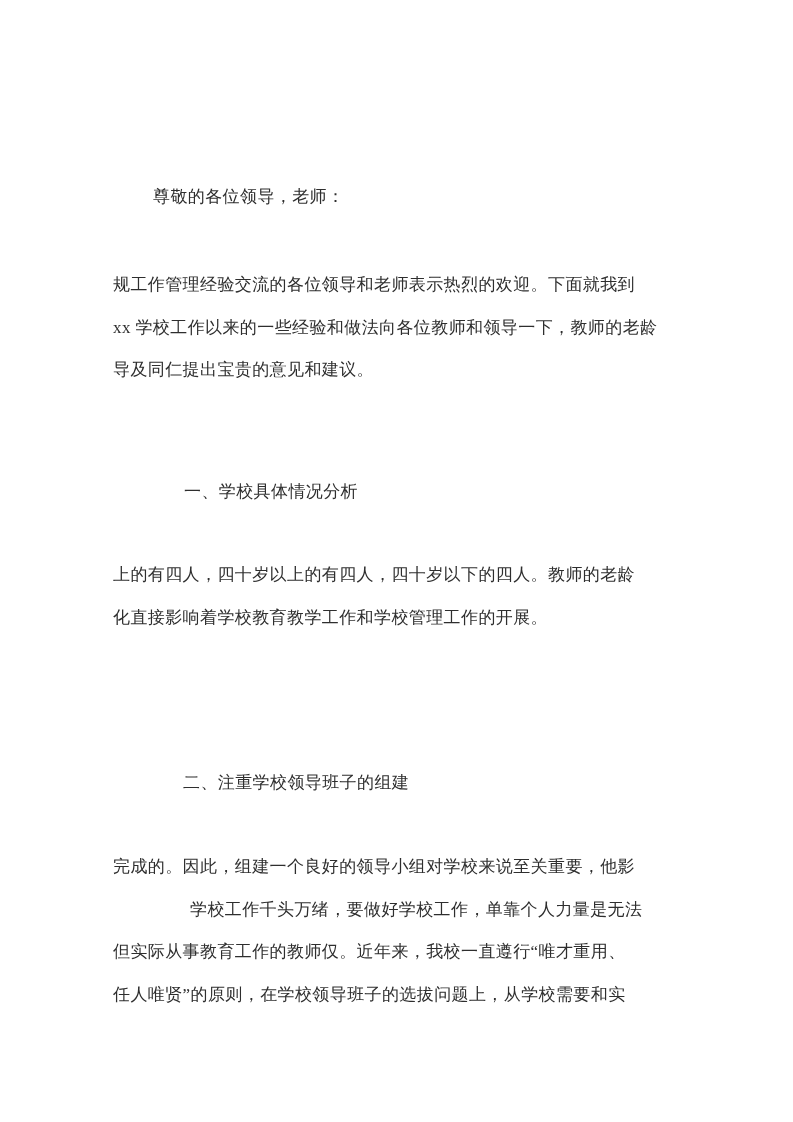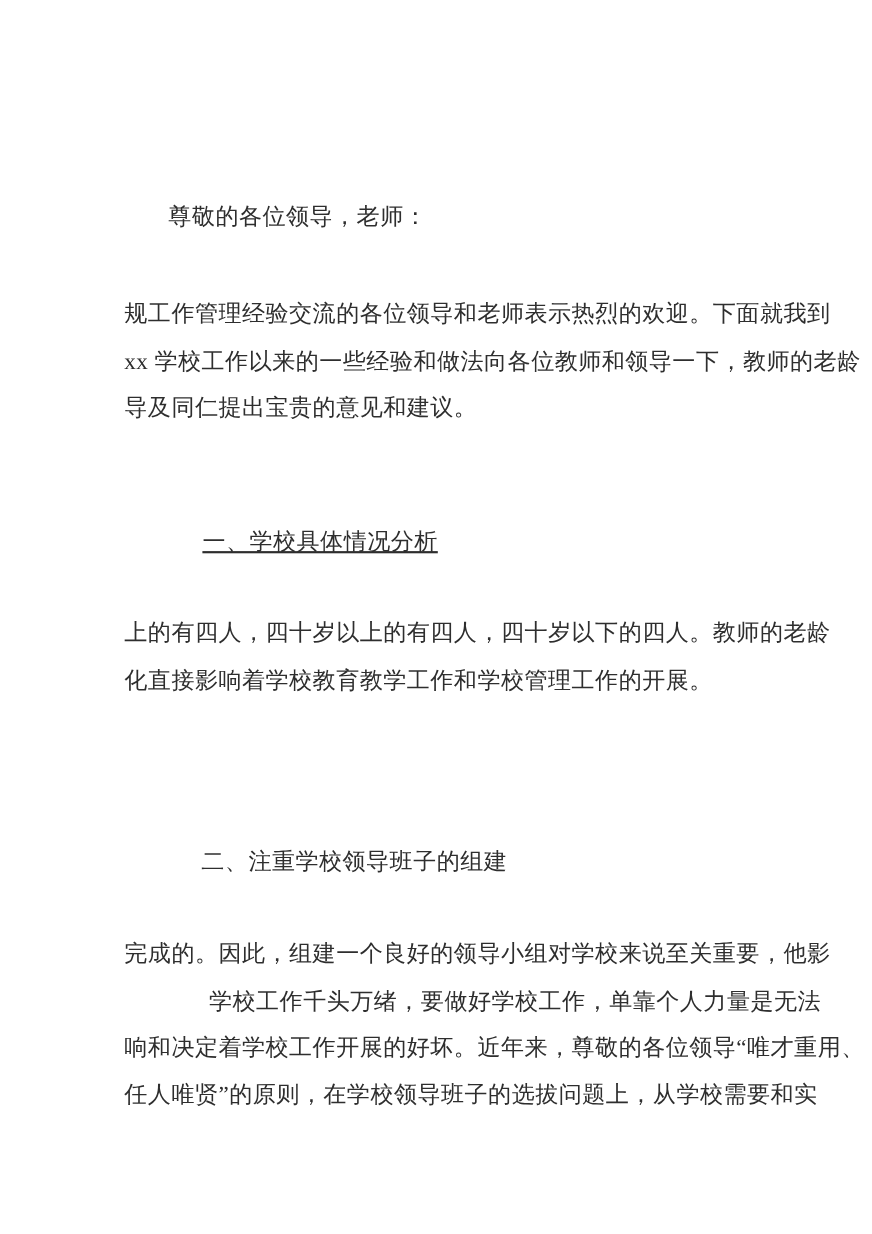--- a/index.html
+++ b/index.html
@@ -24,21 +24,21 @@
     height: 1122px;
   }
   .block {
     position: absolute;
     left: 113px;
     width: 582px;
   }
   .text-line {
     height: 42.5px;
     line-height: 42.5px;
-    font-size: 21px;
+    font-size: 17px;
     letter-spacing: 0.4px;
     white-space: nowrap;
     text-align: left;
   }
   .heading .text-line {
     font-weight: normal;
   }
 </style>
 </head>
 <body>
@@ -47,29 +47,29 @@
   <div class="doc-content" id="doc-content">
       <div class="block paragraph" style="top: 176px;">
         <div class="text-line" style="padding-left: 40px;">尊敬的各位领导，老师：</div>
       </div>
       <div class="block paragraph" style="top: 264px;">
         <div class="text-line">规工作管理经验交流的各位领导和老师表示热烈的欢迎。下面就我到</div>
         <div class="text-line">xx 学校工作以来的一些经验和做法向各位教师和领导一下，教师的老龄</div>
         <div class="text-line">导及同仁提出宝贵的意见和建议。</div>
       </div>
       <div class="block heading" style="top: 471px;">
-        <div class="text-line" style="padding-left: 71px; text-decoration: underline;">一、学校具体情况分析</div>
+        <div class="text-line" style="padding-left: 71px;">一、学校具体情况分析</div>
       </div>
       <div class="block paragraph" style="top: 554px;">
         <div class="text-line">上的有四人，四十岁以上的有四人，四十岁以下的四人。教师的老龄</div>
         <div class="text-line">化直接影响着学校教育教学工作和学校管理工作的开展。</div>
       </div>
       <div class="block heading" style="top: 762px;">
         <div class="text-line" style="padding-left: 70px; font-family: Liberation Serif, serif;">二、注重学校领导班子的组建</div>
       </div>
       <div class="block paragraph" style="top: 846px;">
         <div class="text-line">完成的。因此，组建一个良好的领导小组对学校来说至关重要，他影</div>
         <div class="text-line" style="padding-left: 77px;">学校工作千头万绪，要做好学校工作，单靠个人力量是无法</div>
-        <div class="text-line">响和决定着学校工作开展的好坏。近年来，尊敬的各位领导“唯才重用、</div>
+        <div class="text-line">但实际从事教育工作的教师仅。近年来，我校一直遵行“唯才重用、</div>
         <div class="text-line">任人唯贤”的原则，在学校领导班子的选拔问题上，从学校需要和实</div>
       </div>
     </div>
 </div>
 
 </body></html>

